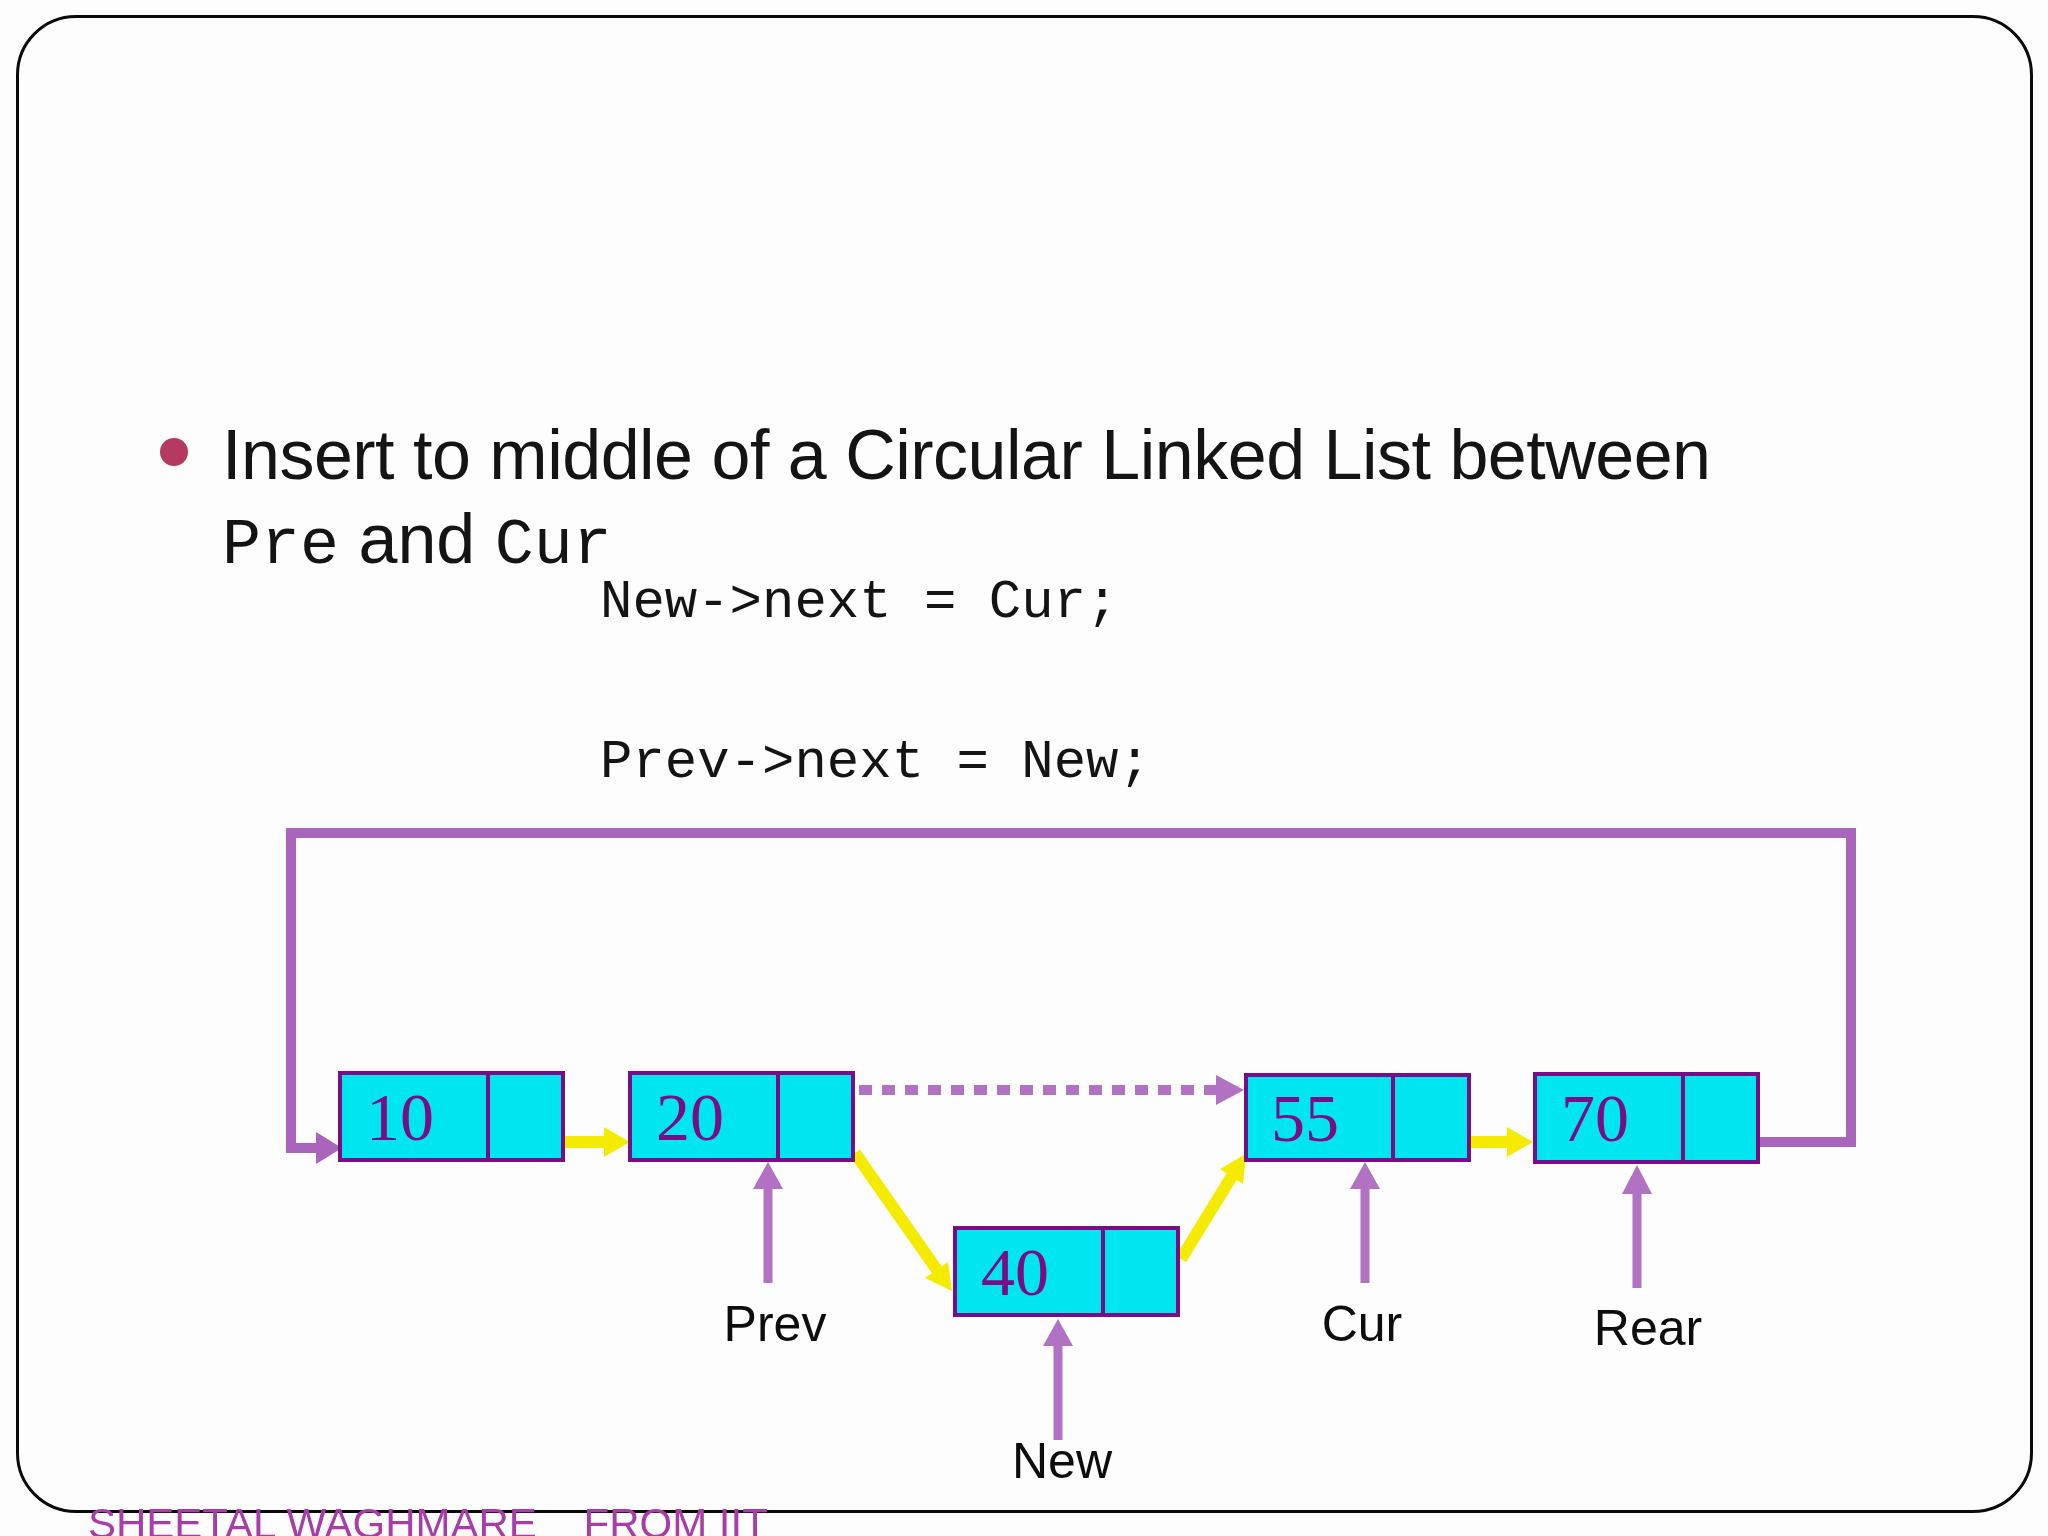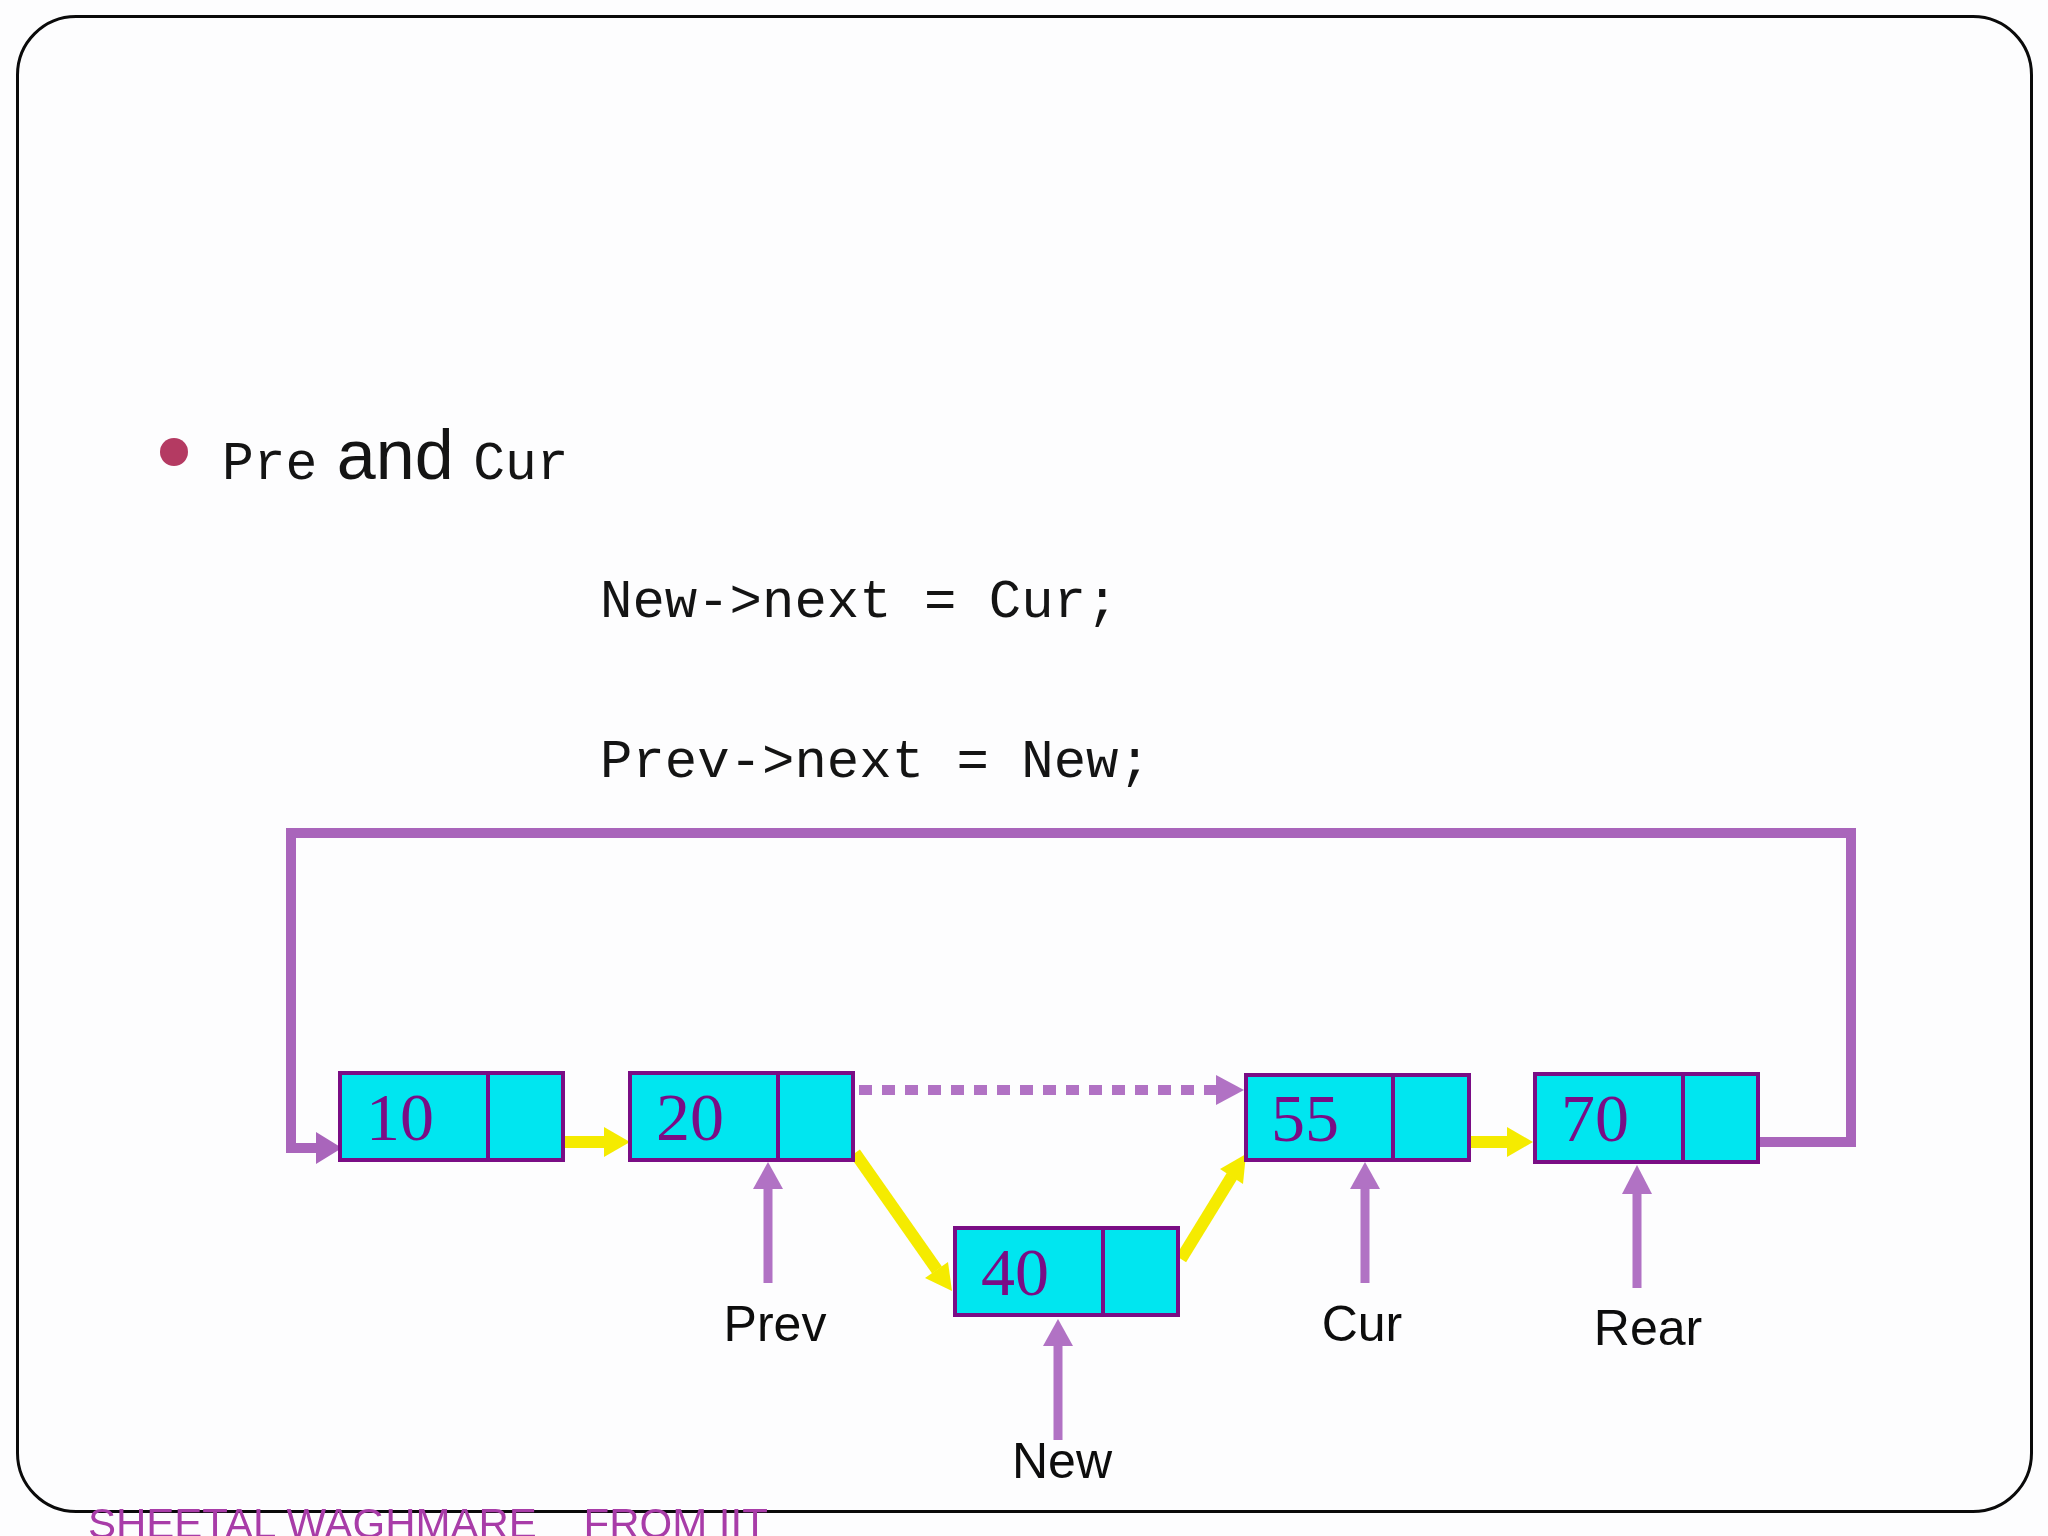--- a/index.html
+++ b/index.html
@@ -11,21 +11,21 @@
     position:absolute;left:16px;top:15px;width:2017px;height:1498px;
     border:3px solid #0a0a0a;border-radius:60px;box-sizing:border-box;
   }
   .bullet{
     position:absolute;left:160px;top:438px;width:28px;height:28px;
     border-radius:50%;background:#b43a62;
   }
   .title-block{position:absolute;left:222px;top:413px;color:#141414;}
   .title-line1{font-size:70px;line-height:84px;white-space:pre;letter-spacing:-0.5px;}
   .title-line2{font-size:70px;line-height:80px;white-space:pre;margin-top:2px;}
-  .mono{font-family:"Liberation Mono",monospace;font-size:53px;}
+  .mono{font-family:"Liberation Mono",monospace;font-size:65px;}
   .code-line{
     position:absolute;left:600px;color:#141414;
     font-family:"Liberation Mono",monospace;font-size:54px;white-space:pre;
   }
   #code1{top:572px;}
   #code2{top:732px;}
   .footer{
     position:absolute;left:88px;top:1404px;color:#a83ca8;
     font-size:42px;line-height:48px;white-space:pre;
   }
@@ -48,20 +48,21 @@
 </head>
 <body>
 
 <div class="slide">
 
   <div class="slide-border"></div>
 
   <div class="bullet"></div>
 
   <div class="title-block">
+    <div class="title-line1">Insert to middle of a Circular Linked List between</div>
     <div class="title-line2"><span class="mono">Pre</span><span> and </span><span class="mono">Cur</span></div>
   </div>
 
   <div id="code1" class="code-line">New-&gt;next = Cur;</div>
   <div id="code2" class="code-line">Prev-&gt;next = New;</div>
 
   <svg class="diagram" width="2048" height="1536" viewBox="0 0 2048 1536">
 
     <g>
       <path class="loop-line" d="M 1758 1142 H 1851 V 833 H 291 V 1148 H 316"></path>

